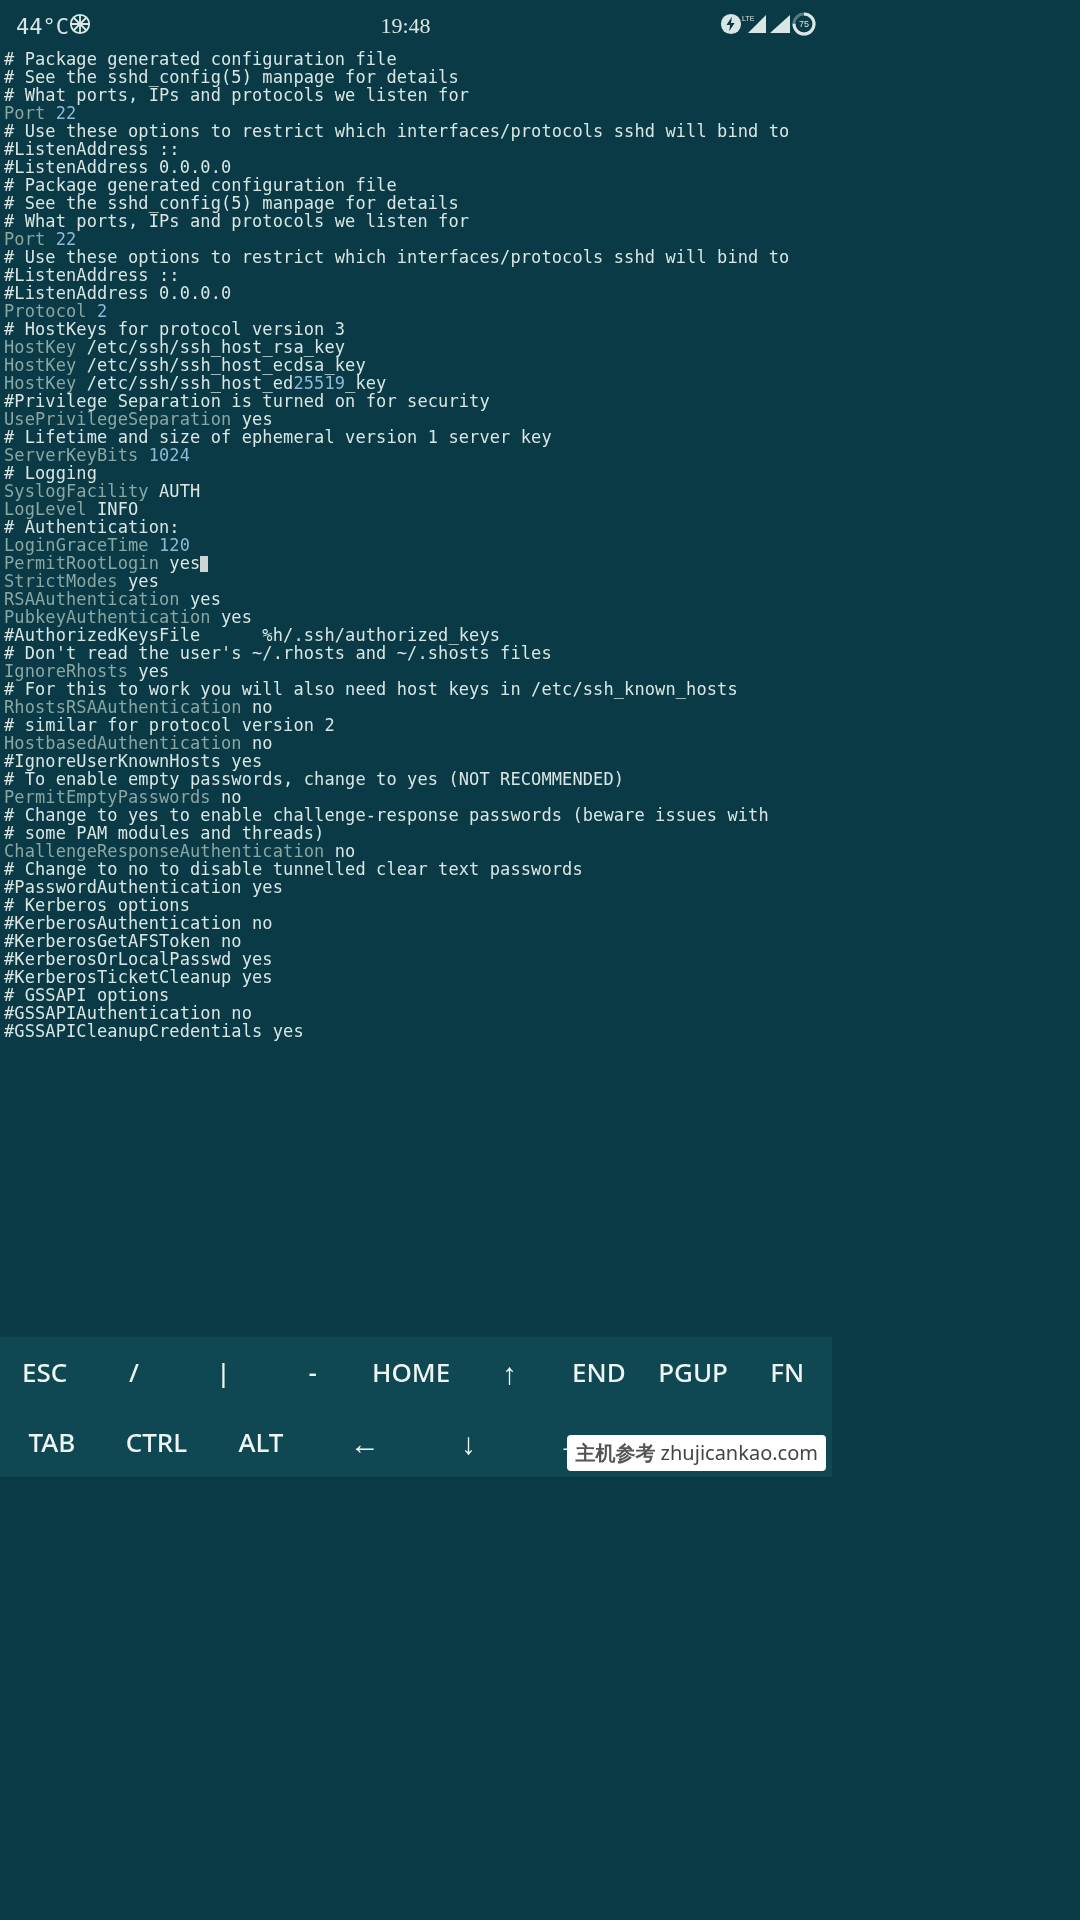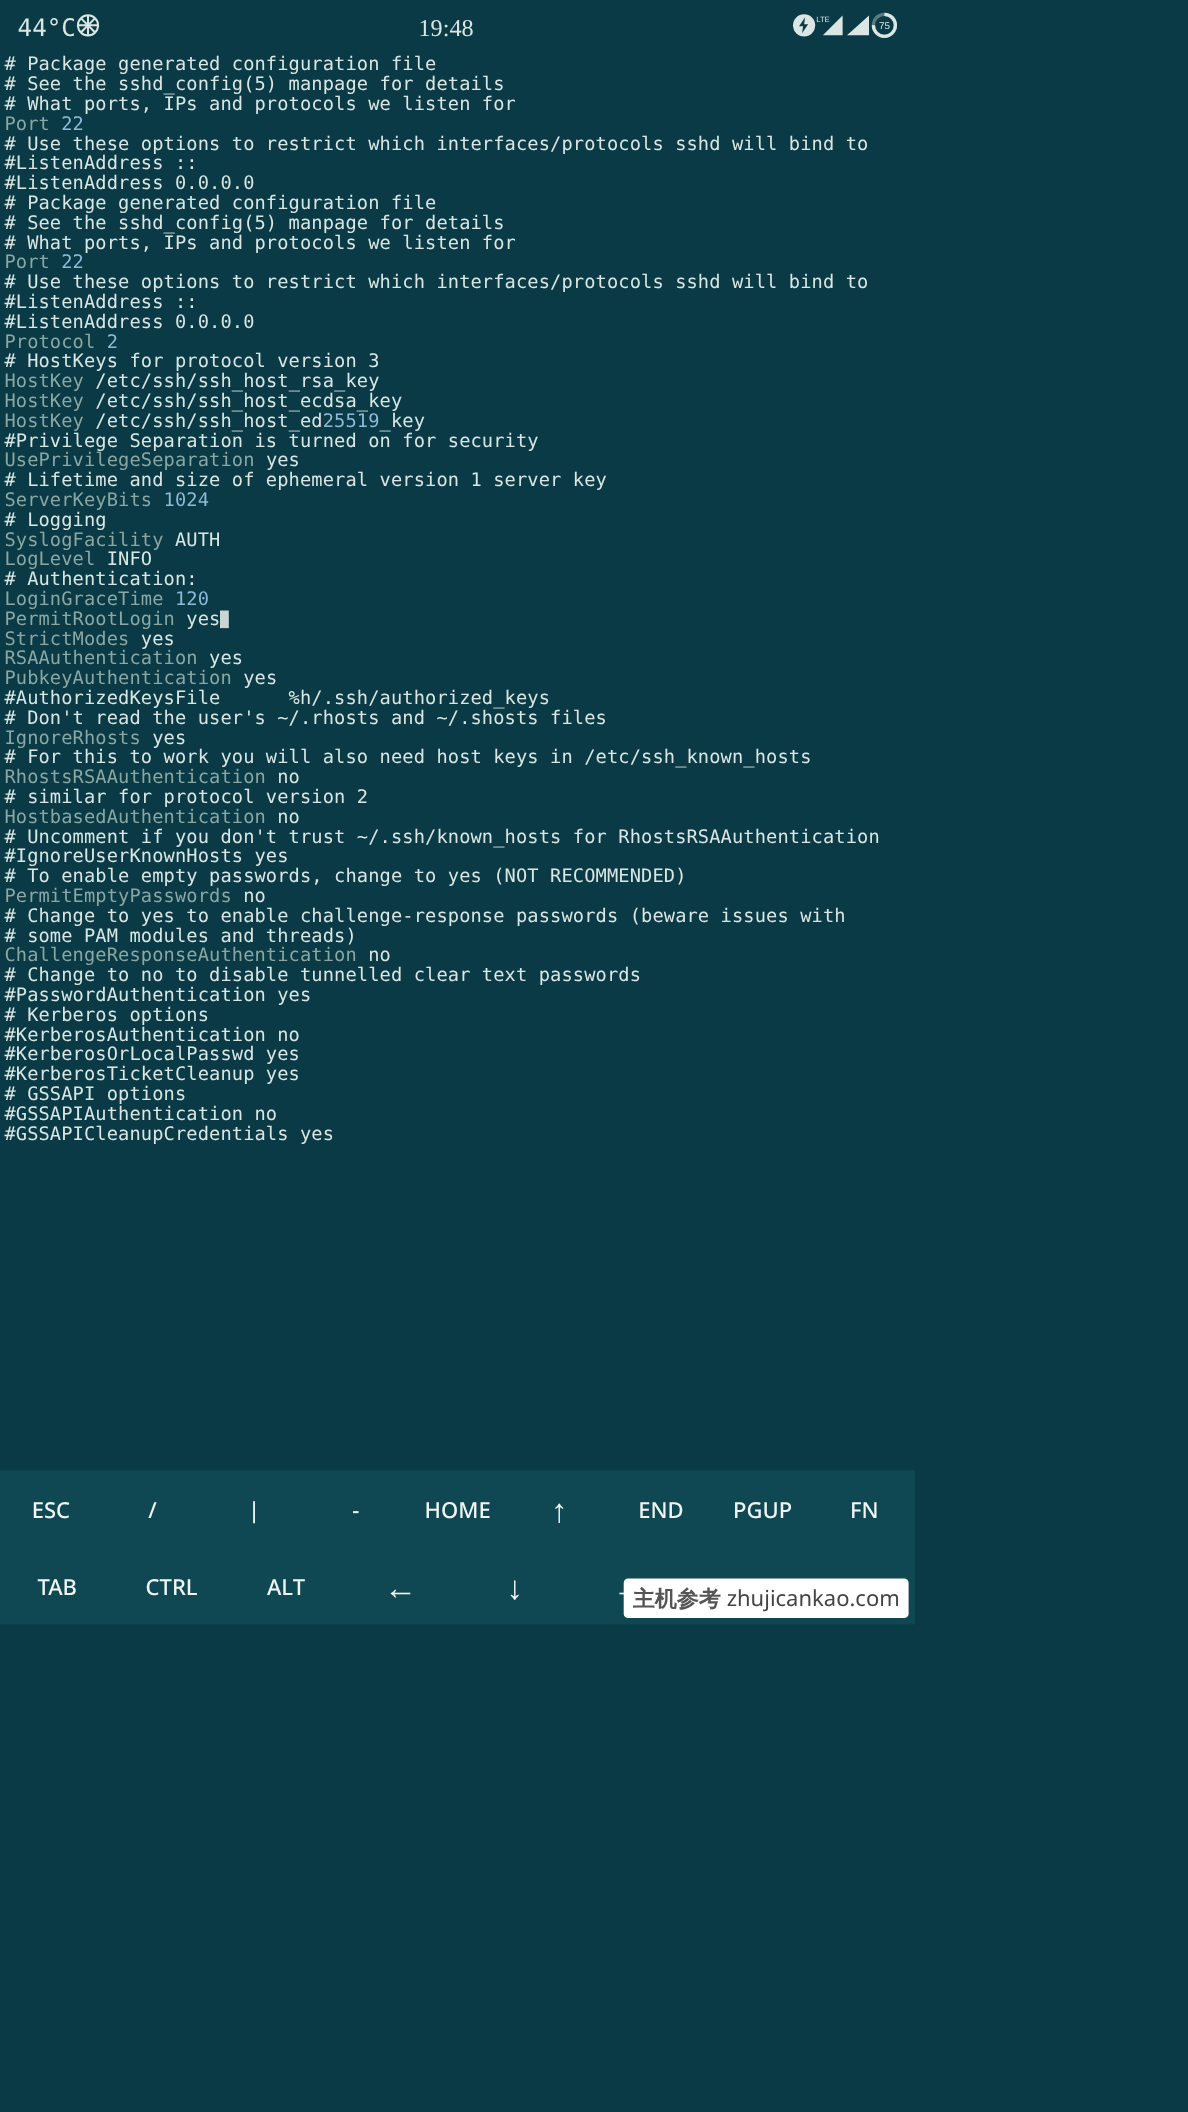--- a/index.html
+++ b/index.html
@@ -12,21 +12,21 @@
   .icon { display:inline-block; }
   .editor { padding:2px 4px 0 4px; font-size:17px; line-height:18px; letter-spacing:0.1px; }
   .line { white-space:pre; }
   .k { color:var(--dim); }       
   .v { color:var(--fg); }        
   .b { color:var(--blue); }      
   .cur { display:inline-block; width:8px; height:16px; background:var(--cursor); vertical-align:-3px; }
   .kb { position:absolute; left:0; right:0; bottom:0; height:140px; background:var(--kbg);
         border-top:1px solid #0b3f4a; display:flex; flex-direction:column; }
   .krow { flex:1; display:flex; align-items:center; justify-content:space-around; }
-  .key { color:#eef5f3; font-size:20px; font-weight:500; min-width:60px; text-align:center;
+  .key { color:#eef5f3; font-size:26px; font-weight:500; min-width:60px; text-align:center;
          font-family:system-ui,-apple-system,Segoe UI,Helvetica,Arial,sans-serif; }
   .key.arrow { font-size:30px; }
   .wm { position:absolute; right:6px; bottom:6px; background:#fff; color:#444; font-size:20px;
         padding:4px 8px; border-radius:4px; font-family:system-ui,sans-serif; }
   .wm .cn { color:#555; font-weight:600; }
   .wrap { position:relative; width:832px; height:1477px; overflow:hidden; }
 </style>
 </head>
 <body>
 
@@ -111,35 +111,35 @@
       <div class="line"><span class="k">RSAAuthentication</span><span class="v"> yes</span></div>
       <div class="line"><span class="k">PubkeyAuthentication</span><span class="v"> yes</span></div>
       <div class="line"><span class="v">#AuthorizedKeysFile      %h/.ssh/authorized_keys</span></div>
       <div class="line"><span class="v"></span></div>
       <div class="line"><span class="v"># Don't read the user's ~/.rhosts and ~/.shosts files</span></div>
       <div class="line"><span class="k">IgnoreRhosts</span><span class="v"> yes</span></div>
       <div class="line"><span class="v"># For this to work you will also need host keys in /etc/ssh_known_hosts</span></div>
       <div class="line"><span class="k">RhostsRSAAuthentication</span><span class="v"> no</span></div>
       <div class="line"><span class="v"># similar for protocol version 2</span></div>
       <div class="line"><span class="k">HostbasedAuthentication</span><span class="v"> no</span></div>
-      <div class="line"><span class="v"># Uncomment if you don't trust ~/.ssh/known_hosts for RhostsRSAAuthentication</span></div>
       <div class="line"><span class="v">#IgnoreUserKnownHosts yes</span></div>
       <div class="line"><span class="v"></span></div>
       <div class="line"><span class="v"># To enable empty passwords, change to yes (NOT RECOMMENDED)</span></div>
       <div class="line"><span class="k">PermitEmptyPasswords</span><span class="v"> no</span></div>
       <div class="line"><span class="v"></span></div>
       <div class="line"><span class="v"># Change to yes to enable challenge-response passwords (beware issues with</span></div>
       <div class="line"><span class="v"># some PAM modules and threads)</span></div>
       <div class="line"><span class="k">ChallengeResponseAuthentication</span><span class="v"> no</span></div>
       <div class="line"><span class="v"></span></div>
       <div class="line"><span class="v"># Change to no to disable tunnelled clear text passwords</span></div>
       <div class="line"><span class="v">#PasswordAuthentication yes</span></div>
       <div class="line"><span class="v"></span></div>
       <div class="line"><span class="v"># Kerberos options</span></div>
       <div class="line"><span class="v">#KerberosAuthentication no</span></div>
+      <div class="line"><span class="v">#KerberosGetAFSToken no</span></div>
       <div class="line"><span class="v">#KerberosOrLocalPasswd yes</span></div>
       <div class="line"><span class="v">#KerberosTicketCleanup yes</span></div>
       <div class="line"><span class="v"></span></div>
       <div class="line"><span class="v"># GSSAPI options</span></div>
       <div class="line"><span class="v">#GSSAPIAuthentication no</span></div>
       <div class="line"><span class="v">#GSSAPICleanupCredentials yes</span></div>
     </div>
 
   <div class="kb">
     <div class="krow" id="krow1">

